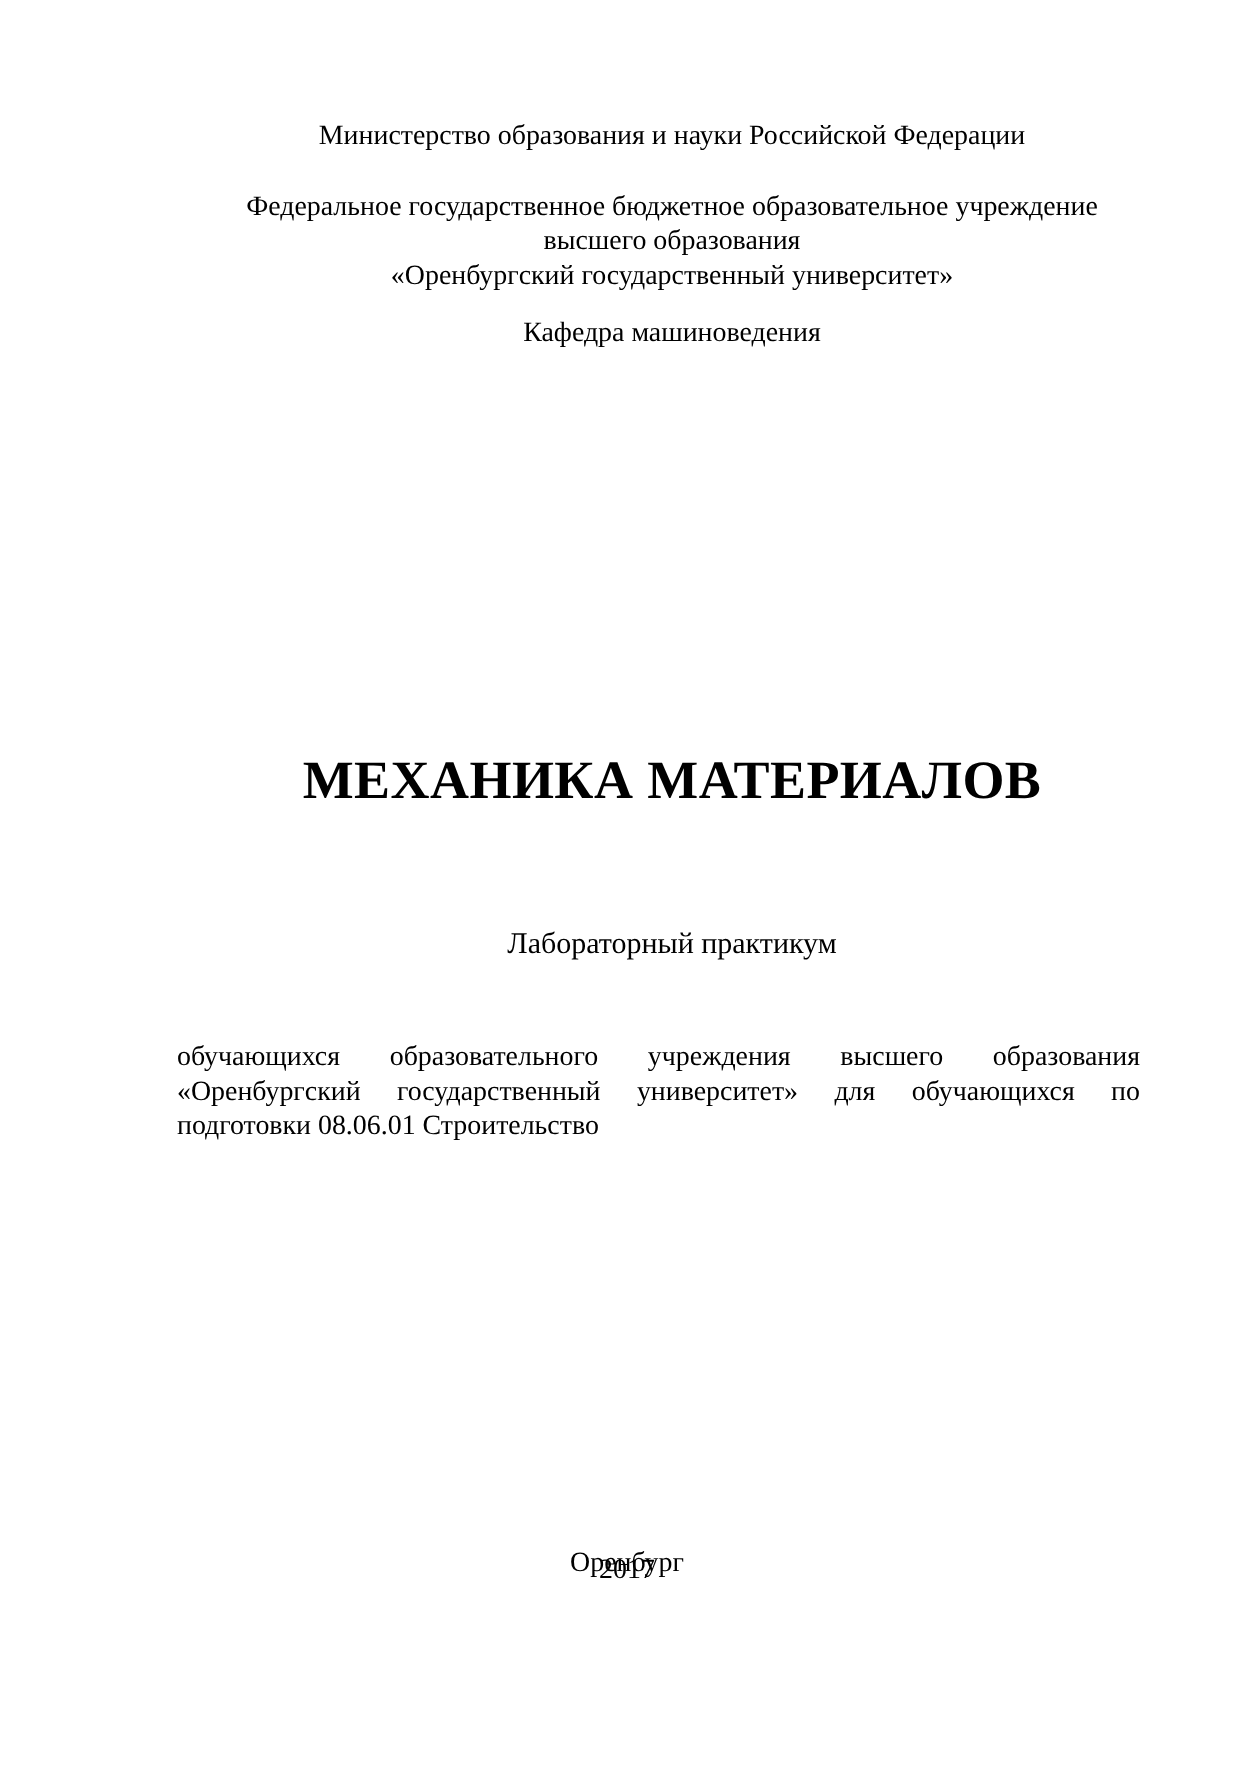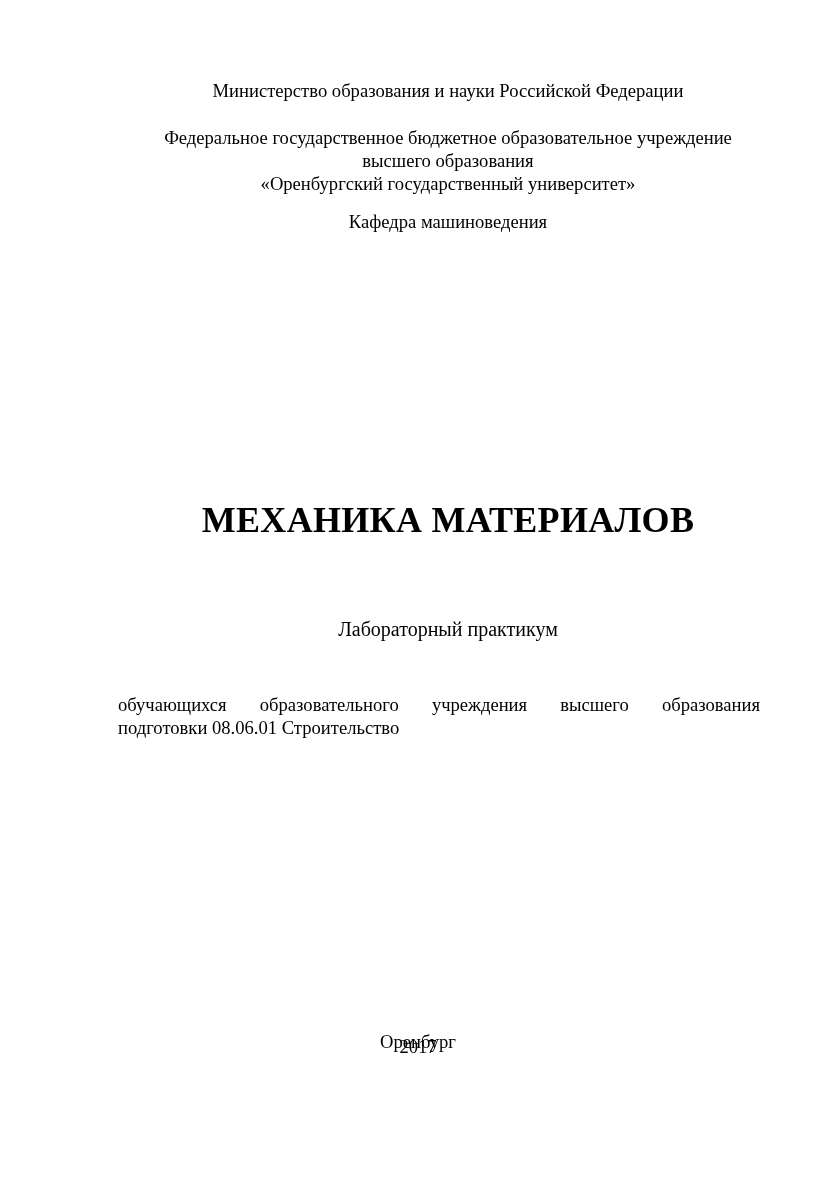--- a/index.html
+++ b/index.html
@@ -75,19 +75,20 @@
   <div class="line inst3">«Оренбургский государственный университет»</div>
 
   <div class="line dept">Кафедра машиноведения</div>
 
   <div class="title">МЕХАНИКА МАТЕРИАЛОВ</div>
 
   <div class="line subtitle">Лабораторный практикум</div>
 
   <div class="recommend">
     <span class="rline">обучающихся образовательного учреждения высшего образования</span>
+    <span class="rline">«Оренбургский государственный университет» для обучающихся по</span>
     <span class="rline last">подготовки 08.06.01 Строительство</span>
   </div>
 
   <div class="line city">Оренбург</div>
   <div class="line year">2017</div>
 
 </div>
 
 </body></html>

